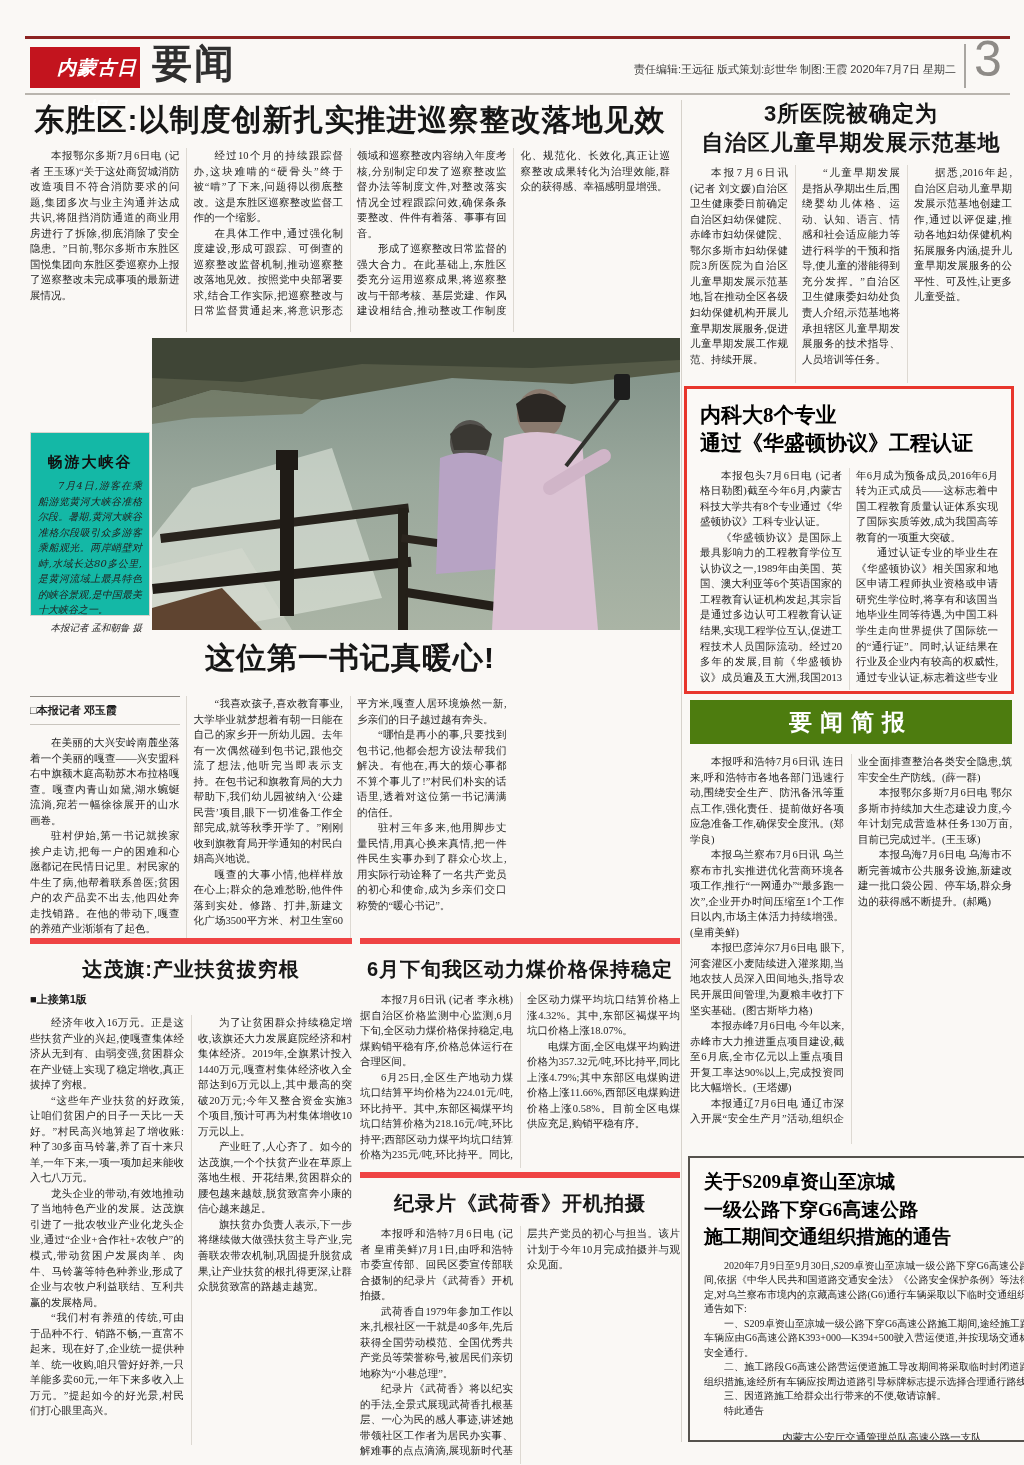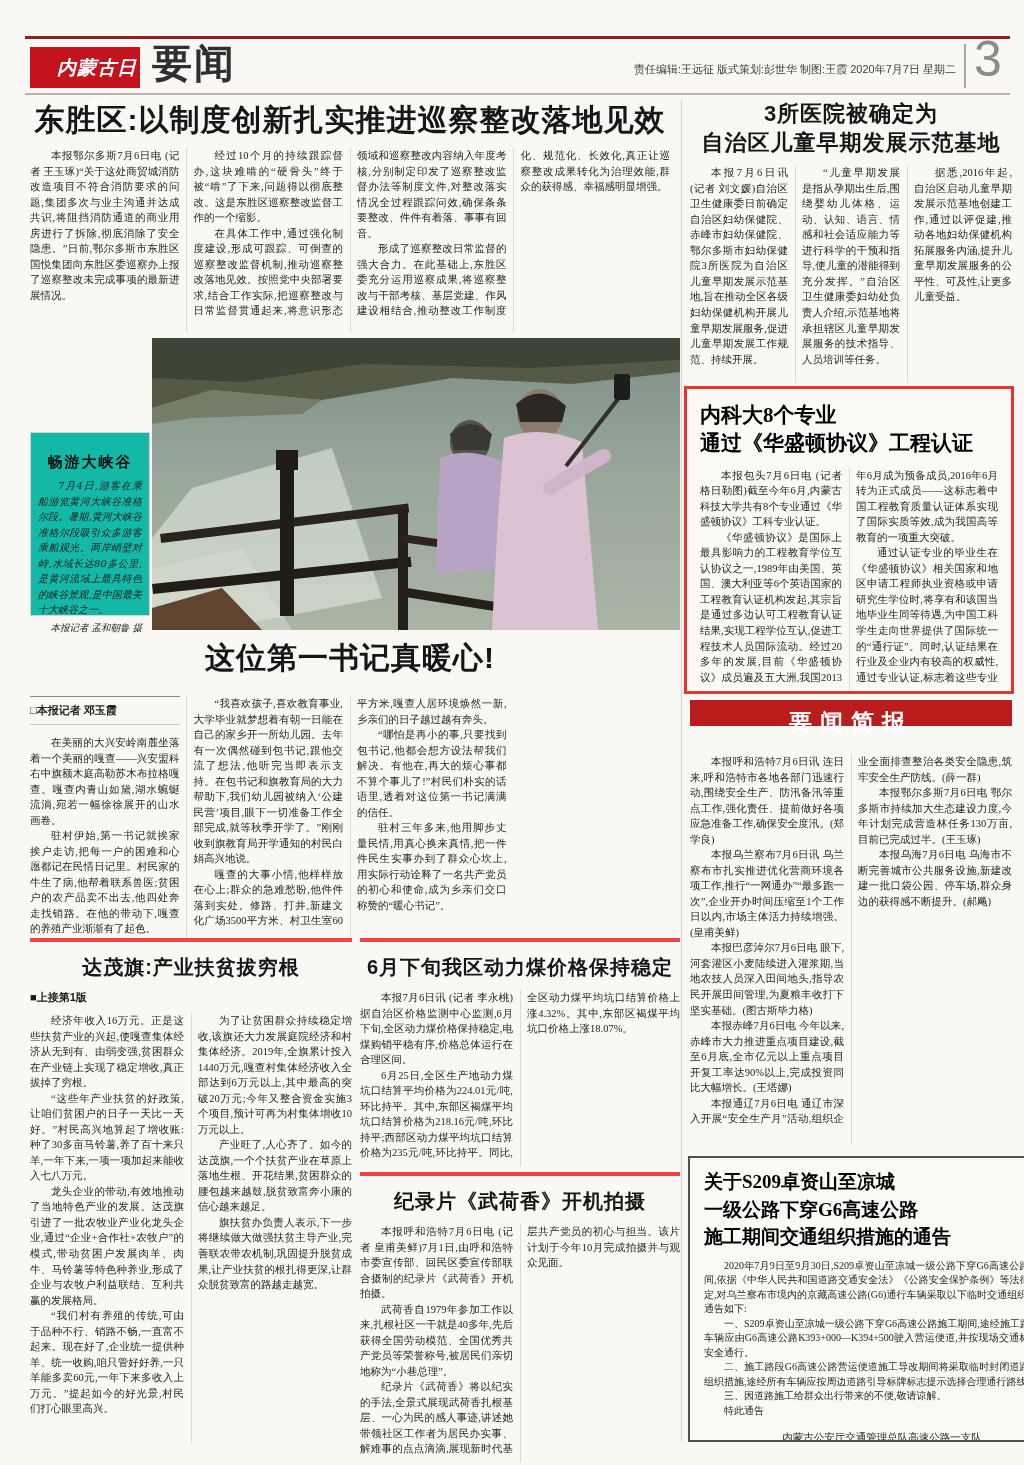--- a/index.html
+++ b/index.html
@@ -26,21 +26,21 @@
   .art { position:absolute; }
   .art h1 { font-family:"Liberation Sans", sans-serif; font-weight:900; color:#161616;
             text-align:center; letter-spacing:1px; }
   .cols { column-gap:14px; column-rule:1px solid #ddd9d2; text-align:justify; overflow:hidden;
           column-fill:auto; }
   .cols p { font-size:10.5px; line-height:1.48; color:#242424; text-indent:2em; }
   .c4 { column-count:4; } .c3 { column-count:3; } .c2 { column-count:2; }
   .t30 { font-size:30px; line-height:1.2; margin-bottom:10px; }
   .t22 { font-size:22px; line-height:1.3; margin-bottom:8px; }
   .t20 { font-size:20px; line-height:1.3; margin:6px 0 10px 0; }
-  .hairtop { border-top:4px solid #ef4444; padding-top:6px; }
+  .hairtop { border-top:6px solid #ef4444; padding-top:6px; }
 
   .byline { font-size:11px; font-weight:bold; color:#222; padding:6px 0;
             border-top:1px solid #8f8b85; border-bottom:1px solid #c9c5be; margin-bottom:10px;
             font-family:"Liberation Sans", sans-serif; }
   .cont-mark { font-size:11px; font-weight:bold; color:#1a1a1a; margin:2px 0 8px 0;
             font-family:"Liberation Sans", sans-serif; }
 
   
   .photo { position:absolute; left:152px; top:338px; width:528px; height:292px; overflow:hidden;
            background:#97a79b; }
@@ -52,22 +52,22 @@
            font-style:italic; font-family:"DejaVu Serif", serif; text-indent:2em; }
   .caption-box .cap-credit { font-size:9.5px; color:#222; text-align:right; margin-top:4px;
            font-style:italic; font-family:"DejaVu Serif", serif; }
 
   
   .nkd-box { position:absolute; left:684px; top:386px; width:330px; height:308px;
              border:3px solid #e8362c; background:#fbf9f6; padding:12px 13px 8px 13px; }
   .nkd-box h1 { font-size:21px; line-height:1.35; margin-bottom:10px; }
 
   
-  .briefs-banner { position:absolute; left:690px; top:700px; width:322px; height:26px;
-             background:#b91c1c; color:#fff; text-align:center; line-height:44px;
+  .briefs-banner { position:absolute; left:690px; top:700px; width:322px; height:44px;
+             background:#4d7c0f; color:#fff; text-align:center; line-height:44px;
              font-size:23px; font-weight:900; letter-spacing:8px;
              font-family:"Liberation Sans", sans-serif; }
   .briefs-body { position:absolute; left:690px; top:754px; width:322px; height:390px; }
 
   
   .notice { position:absolute; left:688px; top:1156px; width:388px; height:286px;
             border:2px solid #55524d; padding:10px 14px; background:#fbf9f6; overflow:hidden; }
   .notice h1 { font-size:19px; line-height:1.45; margin-bottom:8px; }
   .notice p { font-size:10px; line-height:1.45; color:#242424; text-indent:2em; text-align:justify; }
   .notice .closing { text-indent:2em; }
@@ -191,20 +191,21 @@
         <p>产业旺了,人心齐了。如今的达茂旗,一个个扶贫产业在草原上落地生根、开花结果,贫困群众的腰包越来越鼓,脱贫致富奔小康的信心越来越足。</p>
         <p>旗扶贫办负责人表示,下一步将继续做大做强扶贫主导产业,完善联农带农机制,巩固提升脱贫成果,让产业扶贫的根扎得更深,让群众脱贫致富的路越走越宽。</p>
       </div>
   </div>
 
   <div class="art hairtop" style="left:360px; top:938px; width:320px;">
     <h1 class="t20">6月下旬我区动力煤价格保持稳定</h1>
     <div class="cols c2" style="height:176px;">
         <p>本报7月6日讯 (记者 李永桃)据自治区价格监测中心监测,6月下旬,全区动力煤价格保持稳定,电煤购销平稳有序,价格总体运行在合理区间。</p>
         <p>6月25日,全区生产地动力煤坑口结算平均价格为224.01元/吨,环比持平。其中,东部区褐煤平均坑口结算价格为218.16元/吨,环比持平;西部区动力煤平均坑口结算价格为235元/吨,环比持平。同比,全区动力煤平均坑口结算价格上涨4.32%。其中,东部区褐煤平均坑口价格上涨18.07%。</p>
+        <p>电煤方面,全区电煤平均购进价格为357.32元/吨,环比持平,同比上涨4.79%;其中东部区电煤购进价格上涨11.66%,西部区电煤购进价格上涨0.58%。目前全区电煤供应充足,购销平稳有序。</p>
       </div>
   </div>
 
   <div class="art hairtop" style="left:360px; top:1172px; width:320px;">
     <h1 class="t20">纪录片《武荷香》开机拍摄</h1>
     <div class="cols c2" style="height:238px;">
         <p>本报呼和浩特7月6日电 (记者 皇甫美鲜)7月1日,由呼和浩特市委宣传部、回民区委宣传部联合摄制的纪录片《武荷香》开机拍摄。</p>
         <p>武荷香自1979年参加工作以来,扎根社区一干就是40多年,先后获得全国劳动模范、全国优秀共产党员等荣誉称号,被居民们亲切地称为“小巷总理”。</p>
         <p>纪录片《武荷香》将以纪实的手法,全景式展现武荷香扎根基层、一心为民的感人事迹,讲述她带领社区工作者为居民办实事、解难事的点点滴滴,展现新时代基层共产党员的初心与担当。该片计划于今年10月完成拍摄并与观众见面。</p>
       </div>

